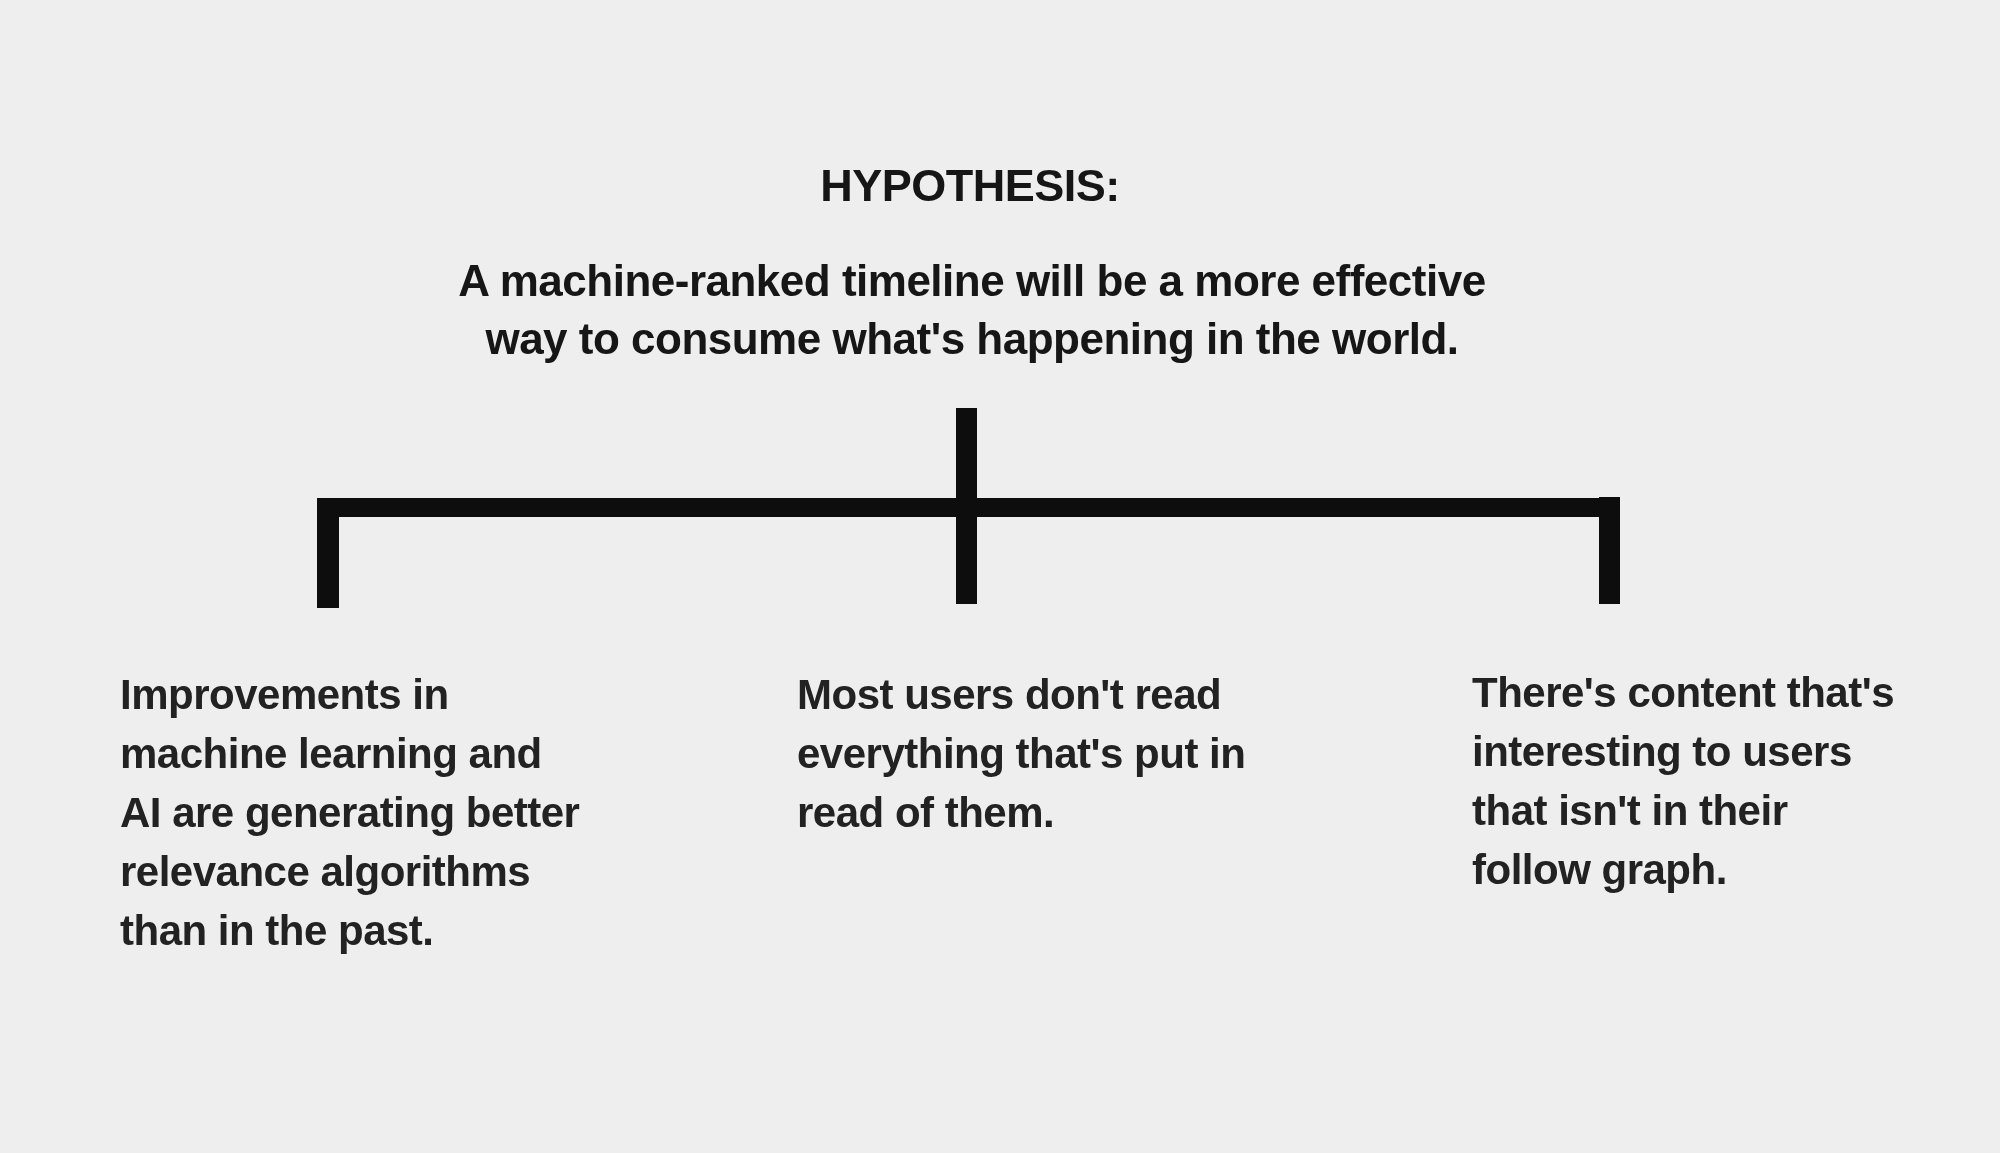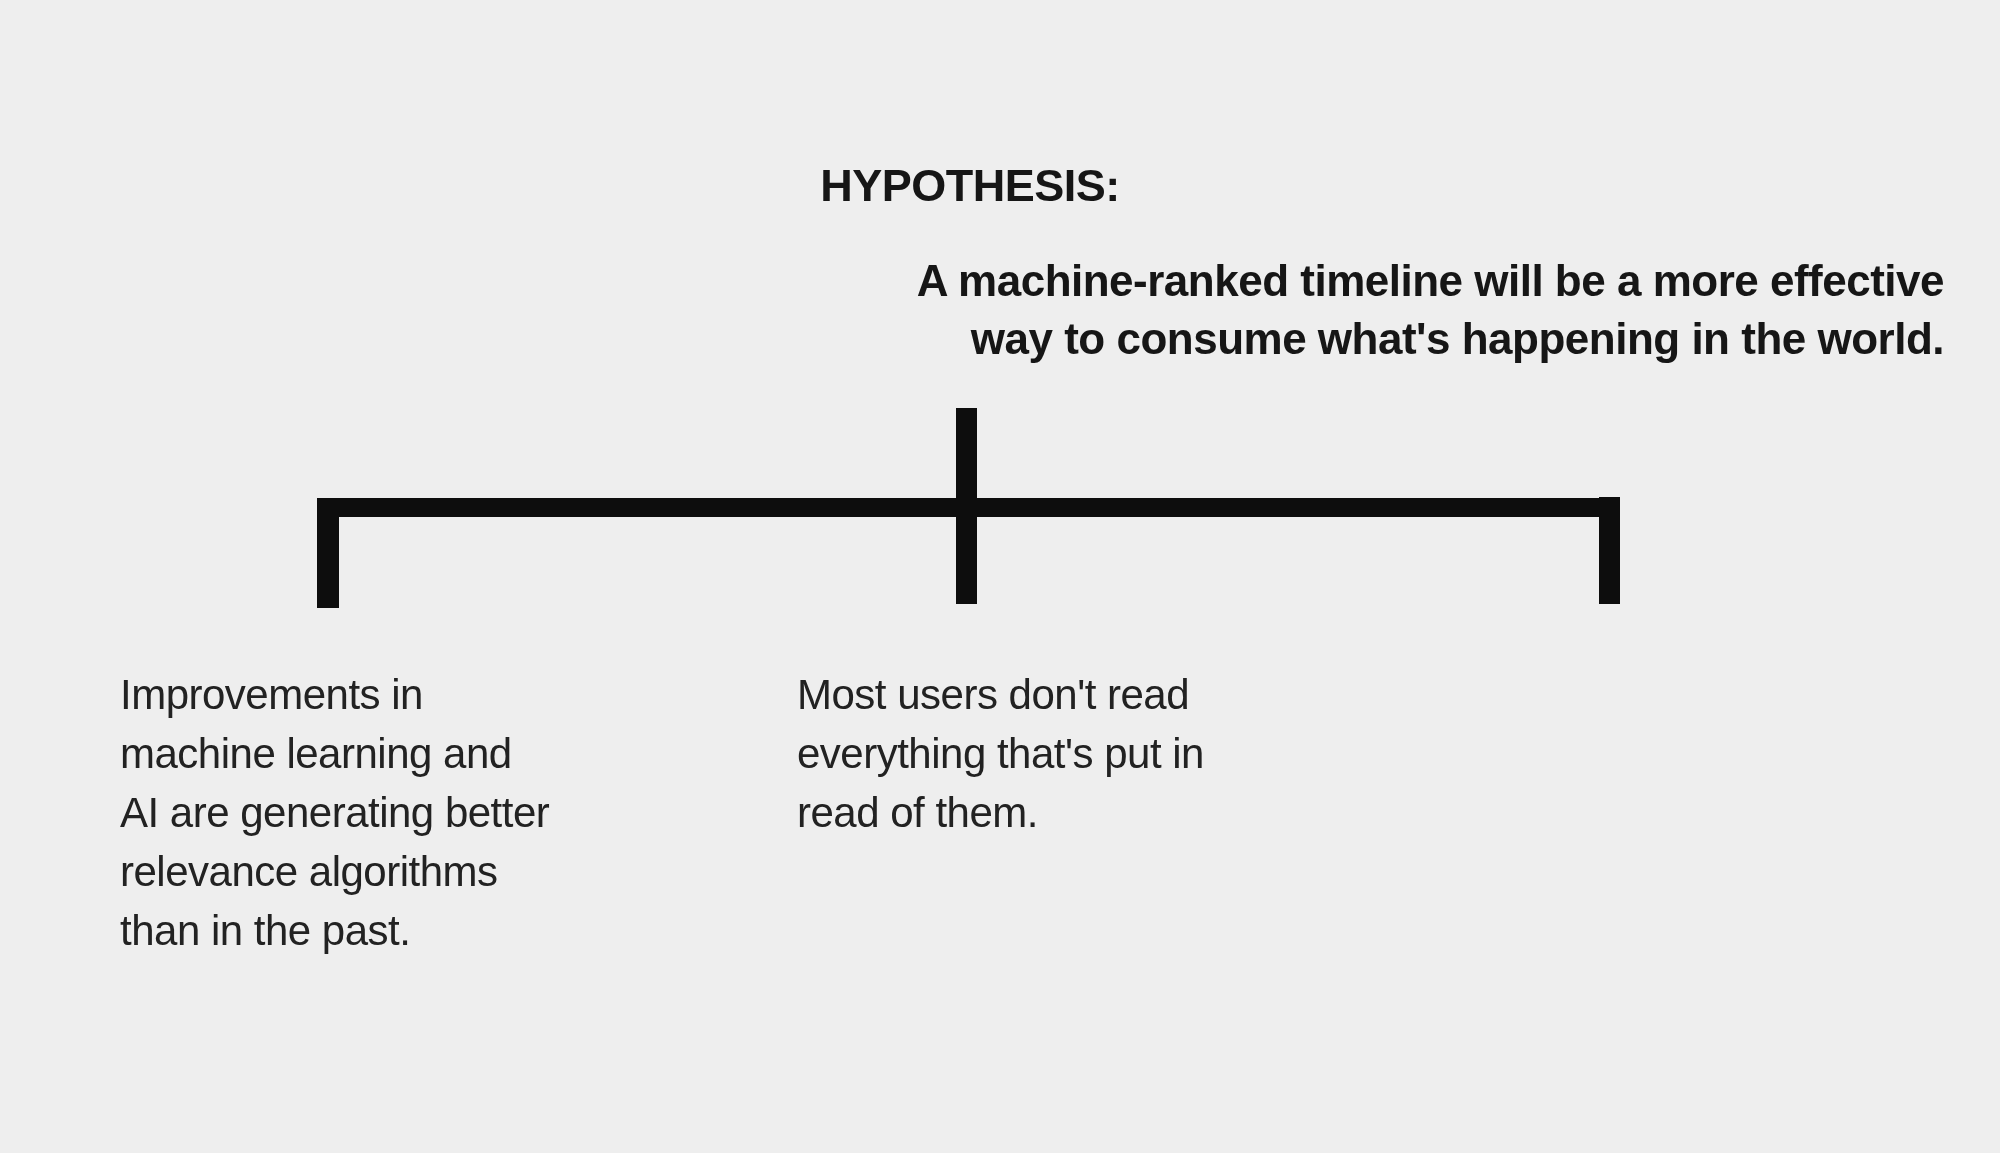--- a/index.html
+++ b/index.html
@@ -26,21 +26,21 @@
     font-size: 45px;
     font-weight: 700;
     letter-spacing: -0.5px;
     color: #161616;
   }
   .hypothesis {
     position: absolute;
     left: 0;
     top: 232px;
     width: 1944px;
-    text-align: right;
+    text-align: center;
     font-size: 44px;
     line-height: 58px;
     font-weight: 700;
     letter-spacing: -0.5px;
     white-space: pre-line;
     color: #161616;
   }
   .line {
     position: absolute;
     background: #0d0d0d;
@@ -67,21 +67,21 @@
     left: 1599px;
     top: 477px;
     width: 21px;
     height: 107px;
   }
   .reason {
     position: absolute;
     top: 645px;
     font-size: 42px;
     line-height: 59px;
-    font-weight: 400;
+    font-weight: 700;
     letter-spacing: -0.5px;
     white-space: pre-line;
     color: #222222;
   }
   .reason-left   { left: 120px;  width: 560px; }
   .reason-center { left: 797px;  width: 540px; }
   .reason-right  { left: 1472px; width: 480px; top: 643px; }
 </style>
 </head>
 <body>
@@ -103,14 +103,18 @@
   <div class="reason reason-left">Improvements in
 machine learning and
 AI are generating better
 relevance algorithms
 than in the past.</div>
 
   <div class="reason reason-center">Most users don't read
 everything that's put in
 read of them.</div>
 
+  <div class="reason reason-right">There's content that's
+interesting to users
+that isn't in their
+follow graph.</div>
 
 </div>
 
 </body></html>

